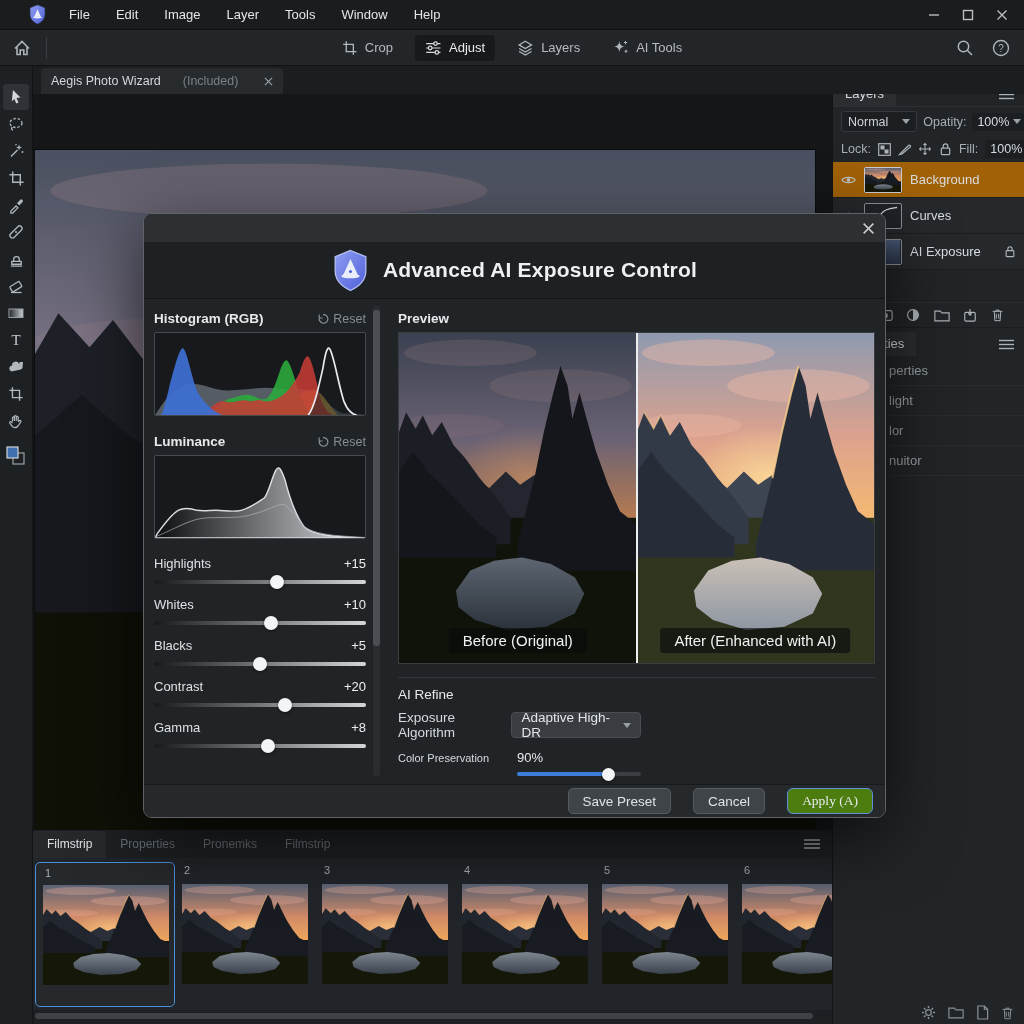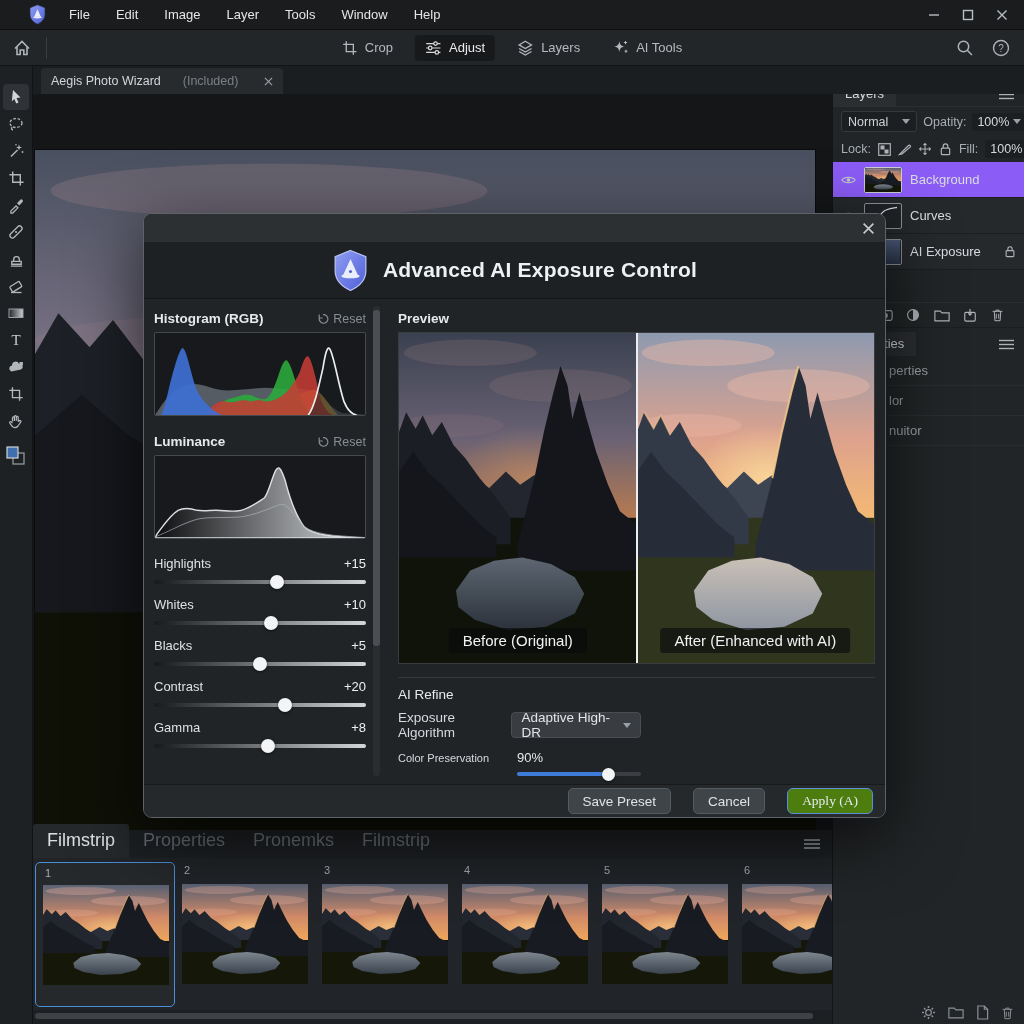--- a/index.html
+++ b/index.html
@@ -49,35 +49,35 @@
   .rp-tab { background:#2b2e31; color:#d6dade; padding:4px 12px 5px; font-size:13px; border-radius:3px 3px 0 0; }
   .rp-menu { margin-left:auto; margin-right:10px; display:flex; }
   .rp-blendrow { height:30px; display:flex; align-items:center; padding:0 8px; gap:6px; border-top:1px solid #2c2f32; }
   .rp-select { background:#1c1f21; border:1px solid #35393d; border-radius:3px; height:21px; display:flex; align-items:center; padding:0 6px; gap:14px; width:88px; color:#cdd1d5; justify-content:space-between; }
   .rp-label { color:#a9aeb4; }
   .rp-valuebox { display:flex; align-items:center; gap:4px; background:#1c1f21; border-radius:3px; padding:2px 5px; color:#d6dade; }
   .rp-lockrow { height:26px; display:flex; align-items:center; padding:0 8px; gap:7px; }
   .rp-lockrow .fill { margin-left:auto; }
   .lockicon { display:flex; }
   .layer-row { height:36px; display:flex; align-items:center; gap:8px; padding:0 8px; background:#26292c; border-bottom:1px solid #1b1e20; }
-  .layer-row.selected { background:#8b5cf6; }
+  .layer-row.selected { background:#a16207; }
   .lthumb { width:38px; height:26px; border:1.5px solid #c9cdd1; border-radius:2px; overflow:hidden; flex:none; background:#202326; }
   .lthumb.plain { border-color:#8d9297; }
   .lname { font-size:13px; color:#d9dde1; white-space:nowrap; }
   .layer-lock { margin-left:auto; display:flex; }
   .rp-iconsrow { margin-top:32px; height:26px; display:flex; align-items:center; justify-content:space-between; padding:0 20px; border-top:1px solid #2c2f32; border-bottom:1px solid #1b1e20; }
   .fx-text { font-size:13px; font-style:italic; color:#b0b5ba; }
   .rp-props { margin-top:4px; }
   .prop-item { height:30px; display:flex; align-items:center; padding-left:56px; color:#9aa0a6; font-size:13px; border-bottom:1px solid #2a2d30; }
   .rp-bottomicons { position:absolute; bottom:4px; right:10px; display:flex; gap:12px; align-items:center; }
 
   
   #bottompanel { position:absolute; left:33px; top:830px; width:799px; height:194px; background:#1d2023; z-index:2; }
   .bp-tabs { height:28px; display:flex; align-items:flex-end; position:relative; }
-  .bp-tab { padding:6px 14px 7px; font-size:18px; color:#697077; }
+  .bp-tab { padding:6px 14px 7px; font-size:12px; color:#697077; }
   .bp-tab.active { background:#26292c; color:#dde0e3; border-radius:3px 3px 0 0; }
   .bp-menu { position:absolute; right:12px; top:8px; }
   .bp-strip { position:absolute; left:0; top:28px; width:799px; height:152px; background:#212428; overflow:hidden; }
   .frame { position:absolute; top:4px; width:140px; height:145px; }
   .frame .num { position:absolute; top:2px; left:4px; font-size:11px; color:#a6acb2; }
   .frame .fthumb { position:absolute; top:22px; left:2px; width:126px; height:100px; overflow:hidden; background:#0c0e10; }
   .frame.selected { border:1.5px solid #4a8fd8; border-radius:5px; background:#26292c; }
   .frame.selected .num { top:4px; left:9px; }
   .frame.selected .fthumb { top:22px; left:7px; }
   .bp-scrollbar { position:absolute; left:2px; bottom:5px; width:778px; height:6px; background:#3e4246; border-radius:3px; }
@@ -555,20 +555,21 @@
           <svg width="15" height="11" viewBox="0 0 15 11">
             <g stroke="#aeb3b8" stroke-width="1.4">
               <line x1="0" y1="1.5" x2="15" y2="1.5"></line>
               <line x1="0" y1="5.5" x2="15" y2="5.5"></line>
               <line x1="0" y1="9.5" x2="15" y2="9.5"></line>
             </g>
           </svg>
         </div>
     </div>
     <div class="prop-item">perties</div>
+    <div class="prop-item">light</div>
     <div class="prop-item">lor</div>
     <div class="prop-item">nuitor</div>
     <div class="rp-bottomicons">
       <span class="icon">
           <svg width="15" height="15" viewBox="0 0 16 16">
             <circle cx="8" cy="8" r="3" fill="none" stroke="#8a9096" stroke-width="1.3"></circle>
             <g stroke="#8a9096" stroke-width="1.6">
               <line x1="8" y1="1" x2="8" y2="3.2"></line>
               <line x1="8" y1="12.8" x2="8" y2="15"></line>
               <line x1="1" y1="8" x2="3.2" y2="8"></line>

